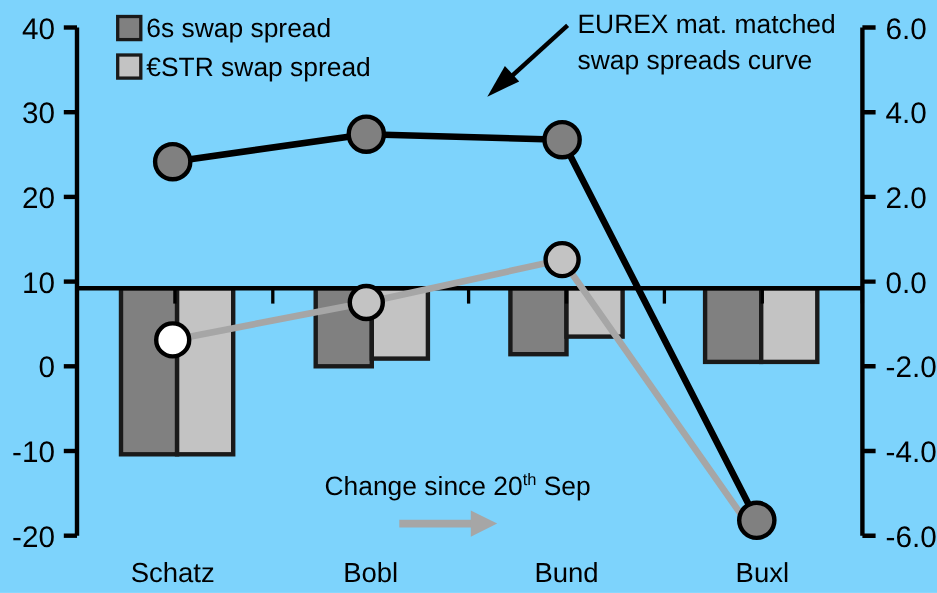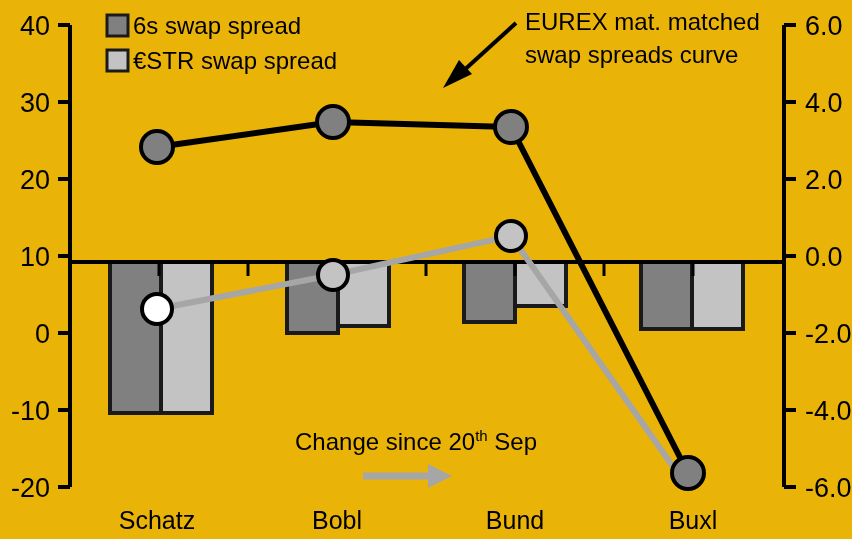--- a/index.html
+++ b/index.html
@@ -1,17 +1,17 @@
 <!DOCTYPE html>
 <html><head>
 <meta charset="utf-8">
 <style>
   html,body{margin:0;padding:0;background:#ffffff;}
   body{width:852px;height:539px;overflow:hidden;font-family:"Liberation Sans",sans-serif;}
-  #root{position:relative;width:852px;height:539px;background:#eab308;}
+  #root{position:relative;width:852px;height:539px;background:#7dd3fc;}
   svg.chart{position:absolute;left:0;top:0;width:852px;height:539px;display:block;}
   text{font-family:"Liberation Sans",sans-serif;fill:#000;}
   .tick-lbl{font-size:27px;}
   .cat-lbl{font-size:25px;}
   .legend-lbl{font-size:24px;}
   .anno{font-size:24px;}
   .anno-sup{font-size:15px;}
 </style>
 </head>
 <body>

